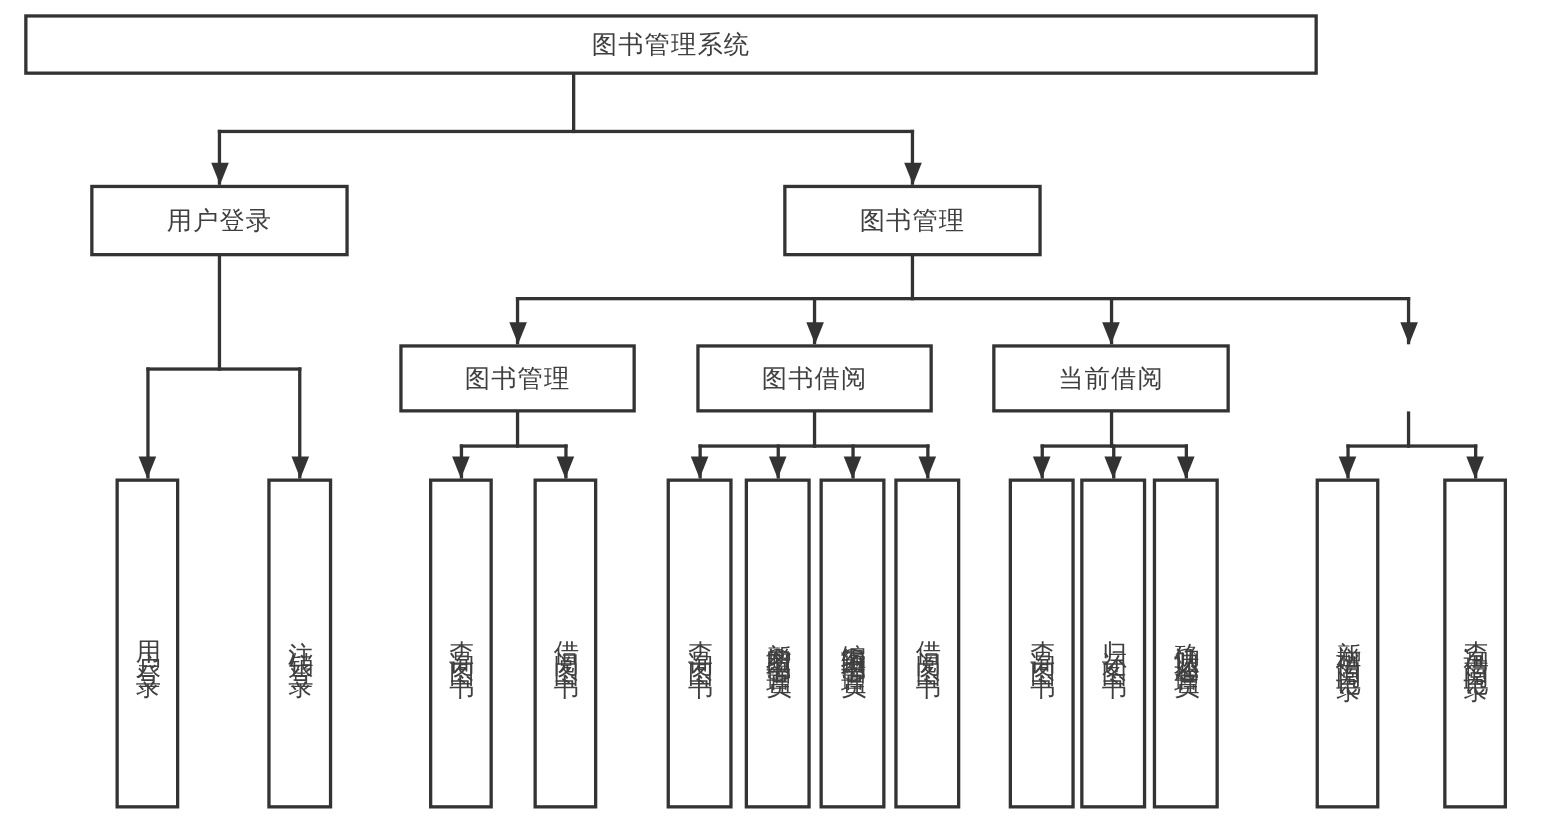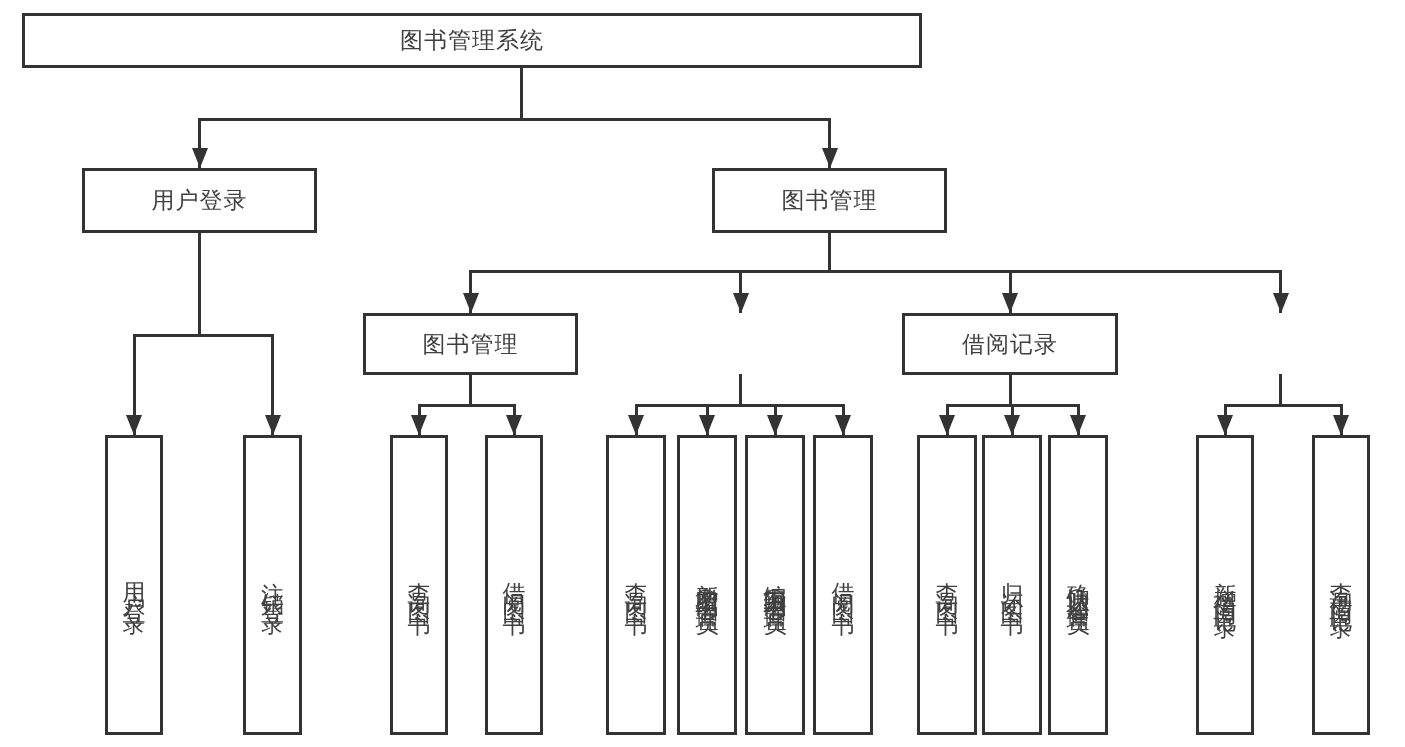--- a/index.html
+++ b/index.html
@@ -20,36 +20,39 @@
            border-top:20px solid #333333; }
   .watermark { position:absolute; right:6px; bottom:3px; font-size:17px;
                color:#9a999e; text-shadow:-2px 2px 0 #f5b3c4; letter-spacing:0.5px;
                white-space:nowrap; }
 </style>
 </head>
 <body>
 
 <div id="canvas">
 
-  <div class="box" style="left:22px; top:13px; width:900px; height:55px;">
+  <div class="box" style="left:22px; top:13px; width:1176px; height:55px;">
     <span class="hlabel">图书管理系统</span>
   </div>
 
   <div class="box" style="left:82px; top:168px; width:235px; height:65px;">
     <span class="hlabel">用户登录</span>
   </div>
   <div class="box" style="left:712px; top:168px; width:235px; height:65px;">
     <span class="hlabel">图书管理</span>
   </div>
 
   <div class="box" style="left:363px; top:313px; width:215px; height:62px;">
     <span class="hlabel">图书管理</span>
   </div>
+  <div class="box" style="left:633px; top:313px; width:215px; height:62px;">
+    <span class="hlabel">图书借阅</span>
+  </div>
   <div class="box" style="left:902px; top:313px; width:216px; height:62px;">
-    <span class="hlabel">借阅记录</span>
+    <span class="hlabel">当前借阅</span>
   </div>
 
   <div class="box vbox" style="left:105px; width:58px;">
     <span class="vlabel">用户登录</span>
   </div>
   <div class="box vbox" style="left:243px; width:59px;">
     <span class="vlabel">注销登录</span>
   </div>
   <div class="box vbox" style="left:390px; width:58px;">
     <span class="vlabel">查询图书</span>

